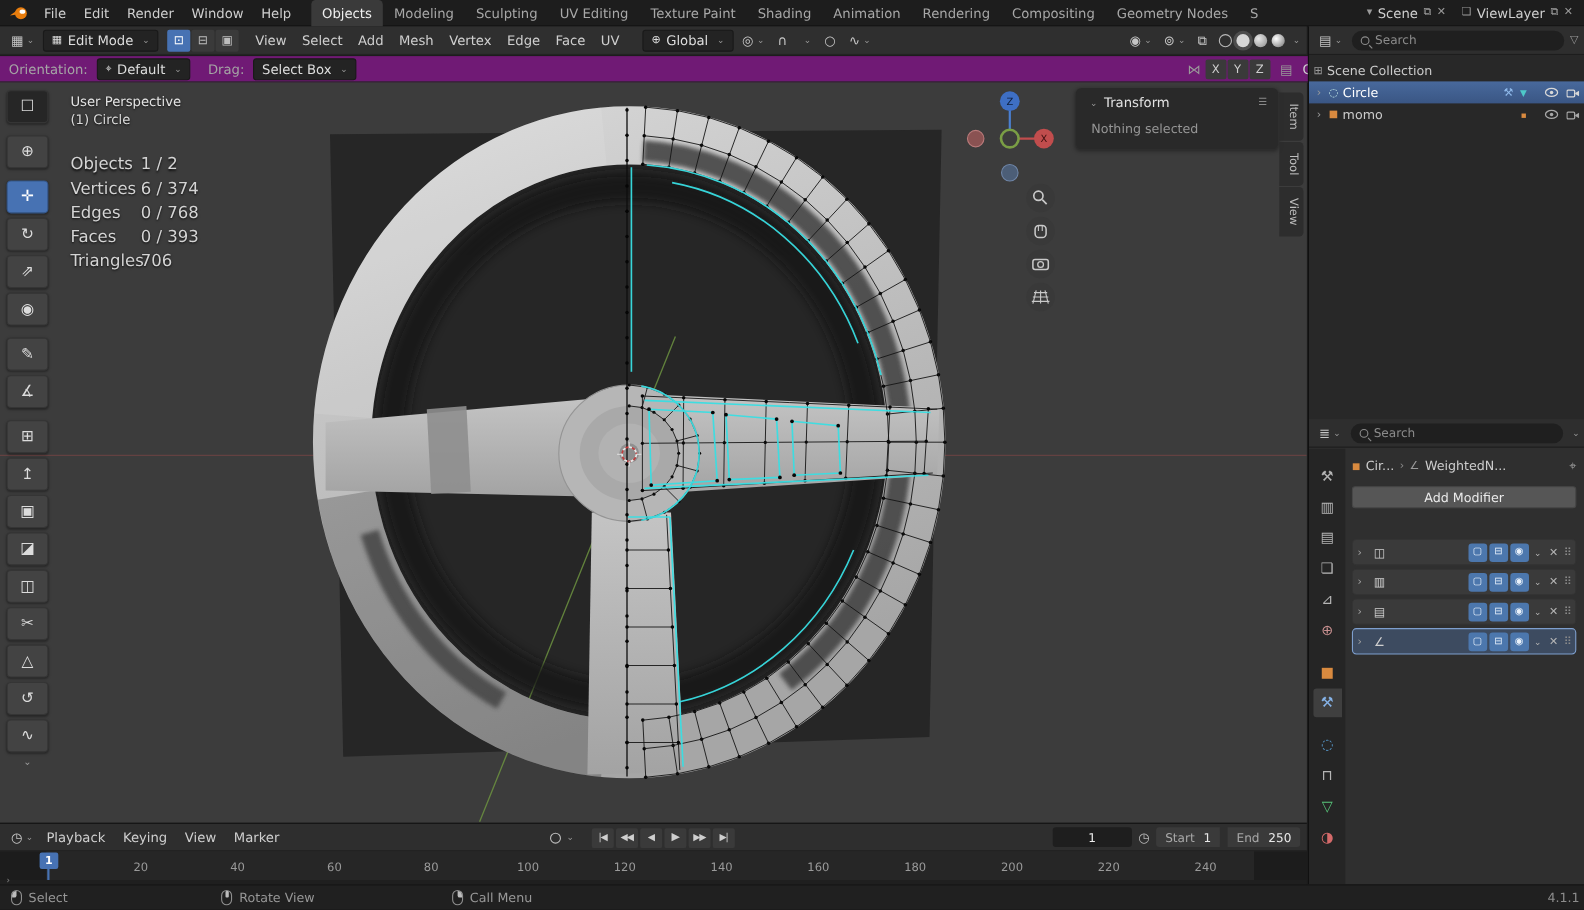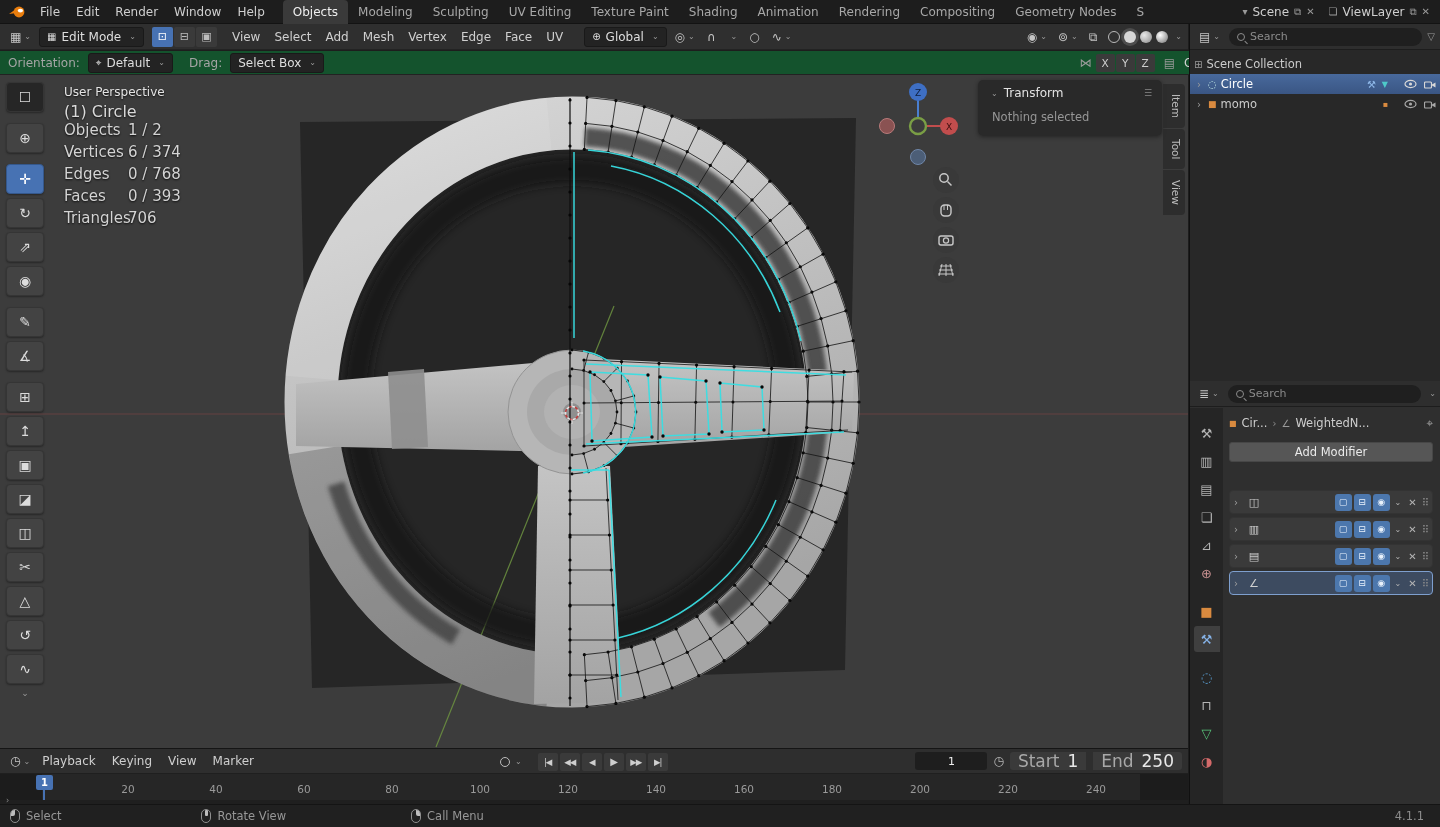--- a/index.html
+++ b/index.html
@@ -33,21 +33,21 @@
 .msq.active{background:#4772b3;color:#fff}
 .right-cluster{margin-left:auto;display:flex;align-items:center;gap:3px}
 .shading{display:flex;align-items:center;gap:4px;margin-left:4px}
 .sph{width:12px;height:12px;border-radius:50%;display:inline-block}
 .sph.wf{border:1.4px solid #b9b9b9}
 .sph.solid{background:#d6d6d6}
 .sph.mat{background:radial-gradient(circle at 35% 35%,#e8e8e8,#8a8a8a)}
 .sph.rend{background:radial-gradient(circle at 35% 35%,#ffffff,#6f6f6f)}
 .sph.active{box-shadow:0 0 0 3px #4d4d4d}
 
-#tool-options{position:absolute;left:0;top:51px;width:1248px;height:24px;background:#14532d;border-bottom:1px solid #222;display:flex;align-items:center;padding:0 8px;gap:8px}
+#tool-options{position:absolute;left:0;top:51px;width:1248px;height:24px;background:#701a75;border-bottom:1px solid #222;display:flex;align-items:center;padding:0 8px;gap:8px}
 #tool-options label{color:#a5a5a5}
 .axis-btn{width:19px;height:18px;display:inline-flex;align-items:center;justify-content:center;background:#3a3a3a;border-radius:2px;color:#cfcfcf;font-size:10.5px;margin-left:1px}
 #axis-group{display:flex}
 .options{display:flex;align-items:center;color:#d2d2d2}
 
 
 #viewport{position:absolute;left:0;top:75px;width:1188px;height:673px;background:#3c3c3c;overflow:hidden}
 #scene-svg{position:absolute;left:0;top:0}
 
 
@@ -57,21 +57,21 @@
 .tool-btn.pressed{background:#262626}
 .tool-btn.active{background:#4772b3;border-color:#34movies558c}
 .tool-btn.active{border-color:#35588c}
 .tool-btn.active .tg{color:#fff}
 .tool-btn.gap{margin-top:7px}
 #toolbar .more{color:#9a9a9a;font-size:9px;text-align:center;width:38px}
 
 
 #vp-overlay{position:absolute;left:64px;top:10px;text-shadow:0 1px 2px rgba(0,0,0,.8);pointer-events:none}
 #vp-overlay .t1{color:#e4e4e4;font-size:12px;margin-bottom:3px}
-#vp-overlay .t2{color:#dadada;font-size:16px;margin-bottom:0}
+#vp-overlay .t2{color:#dadada;font-size:12px;margin-bottom:24px}
 .stat-row{display:flex;font-size:15px;margin-bottom:4px}
 .stat-row .sl{width:64px;color:#d4d4d4}
 .stat-row .sv{color:#d4d4d4}
 
 
 #npanel{position:absolute;left:978px;top:5px;width:184px;background:rgba(40,40,40,.93);border-radius:5px;padding:6px 10px 10px 10px;box-shadow:0 1px 4px rgba(0,0,0,.4)}
 #npanel .hdr{display:flex;align-items:center;gap:6px;color:#e2e2e2;font-size:12px}
 #npanel .hdr .dots{margin-left:auto;color:#8a8a8a;font-size:9px}
 #npanel .body{color:#969696;font-size:11.5px;margin:10px 0 2px 4px}
 #npanel-tabs{position:absolute;left:1163px;top:9px;width:22px;display:flex;flex-direction:column;gap:1px}
@@ -116,21 +116,21 @@
 #timeline{position:absolute;left:0;top:748px;width:1188px;height:56px;background:#262626;border-top:1px solid #151515}
 .tl-header{height:25px;background:#2e2e2e;border-bottom:1px solid #1f1f1f;display:flex;align-items:center;padding:0 6px;position:relative}
 #tl-menus{display:flex}
 #transport{position:absolute;left:500px;top:0;height:25px;display:flex;align-items:center;gap:2px}
 .tbtn{min-width:20px;height:18px;display:flex;align-items:center;justify-content:center;color:#cfcfcf;font-size:8.5px;letter-spacing:-1px;background:#3a3a3a;border-radius:2px;padding:0 3px}
 .tbtn[data-name="transport-play"]{font-size:10px}
 #autokey{display:flex;align-items:center;gap:2px;margin-right:14px;color:#bdbdbd}
 #autokey .ring{width:10px;height:10px;border:1.4px solid #bdbdbd;border-radius:50%}
 .tl-right{margin-left:auto;display:flex;align-items:center;gap:6px}
 #frame-field{width:72px;height:18px;background:#1e1e1e;border-radius:3px;display:flex;align-items:center;justify-content:center;color:#efefef;font-size:11px}
-.range-field{height:18px;background:#3a3a3a;display:flex;align-items:center;gap:8px;padding:0 8px;font-size:17px}
+.range-field{height:18px;background:#3a3a3a;display:flex;align-items:center;gap:8px;padding:0 8px;font-size:11px}
 .range-field span{color:#a8a8a8}
 .range-field b{color:#e8e8e8;font-weight:normal}
 .range-field.start{border-radius:3px 0 0 3px;margin-right:1px}
 .range-field.end{border-radius:0 3px 3px 0}
 .clock{color:#b5b5b5;font-size:12px}
 .tl-ruler{position:relative;height:26px;background:#262626}
 .rmark{position:absolute;bottom:5px;transform:translateX(-50%);color:#9a9a9a;font-size:10.5px}
 .shade{position:absolute;top:0;height:26px;background:rgba(0,0,0,.25)}
 #playhead{position:absolute;left:36px;top:1px;width:17px;height:15px;background:#4772b3;border-radius:2px;color:#fff;font-size:10px;font-weight:bold;display:flex;align-items:center;justify-content:center}
 #playline{position:absolute;left:43px;top:16px;width:2px;height:10px;background:#4772b3}
@@ -138,21 +138,21 @@
 .tl-strip .chev{position:absolute;left:6px;top:-4px;color:#8a8a8a;font-size:8px}
 
 
 #statusbar{position:absolute;left:0;top:804px;width:1440px;height:23px;background:#202020;border-top:1px solid #141414;display:flex;align-items:center;color:#979797;font-size:11.5px}
 .hint{display:flex;align-items:center;gap:6px}
 .mouse{width:10px;height:14px;border:1px solid #8e8e8e;border-radius:5px;position:relative;display:inline-block}
 .mouse i{position:absolute;background:#bdbdbd}
 .mouse.lmb i{left:0;top:0;width:4px;height:6px;border-radius:4px 0 2px 0}
 .mouse.mmb i{left:3px;top:0;width:3px;height:6px;border-radius:1px}
 .mouse.rmb i{right:0;top:0;width:4px;height:6px;border-radius:0 4px 0 2px}
-#version{margin-left:auto;margin-right:16px;color:#8c8c8c}
+#version{margin-left:auto;margin-right:4px;color:#8c8c8c}
 
 
 .wl{stroke:#141414;stroke-width:.9;fill:none;opacity:.9}
 .wl2{stroke:#0e0e0e;stroke-width:1.2;fill:none}
 .wd{fill:#060606}
 .ce{stroke:#38dee3;stroke-width:1.5;fill:none;opacity:.95}
 </style>
 </head>
 <body>
 

